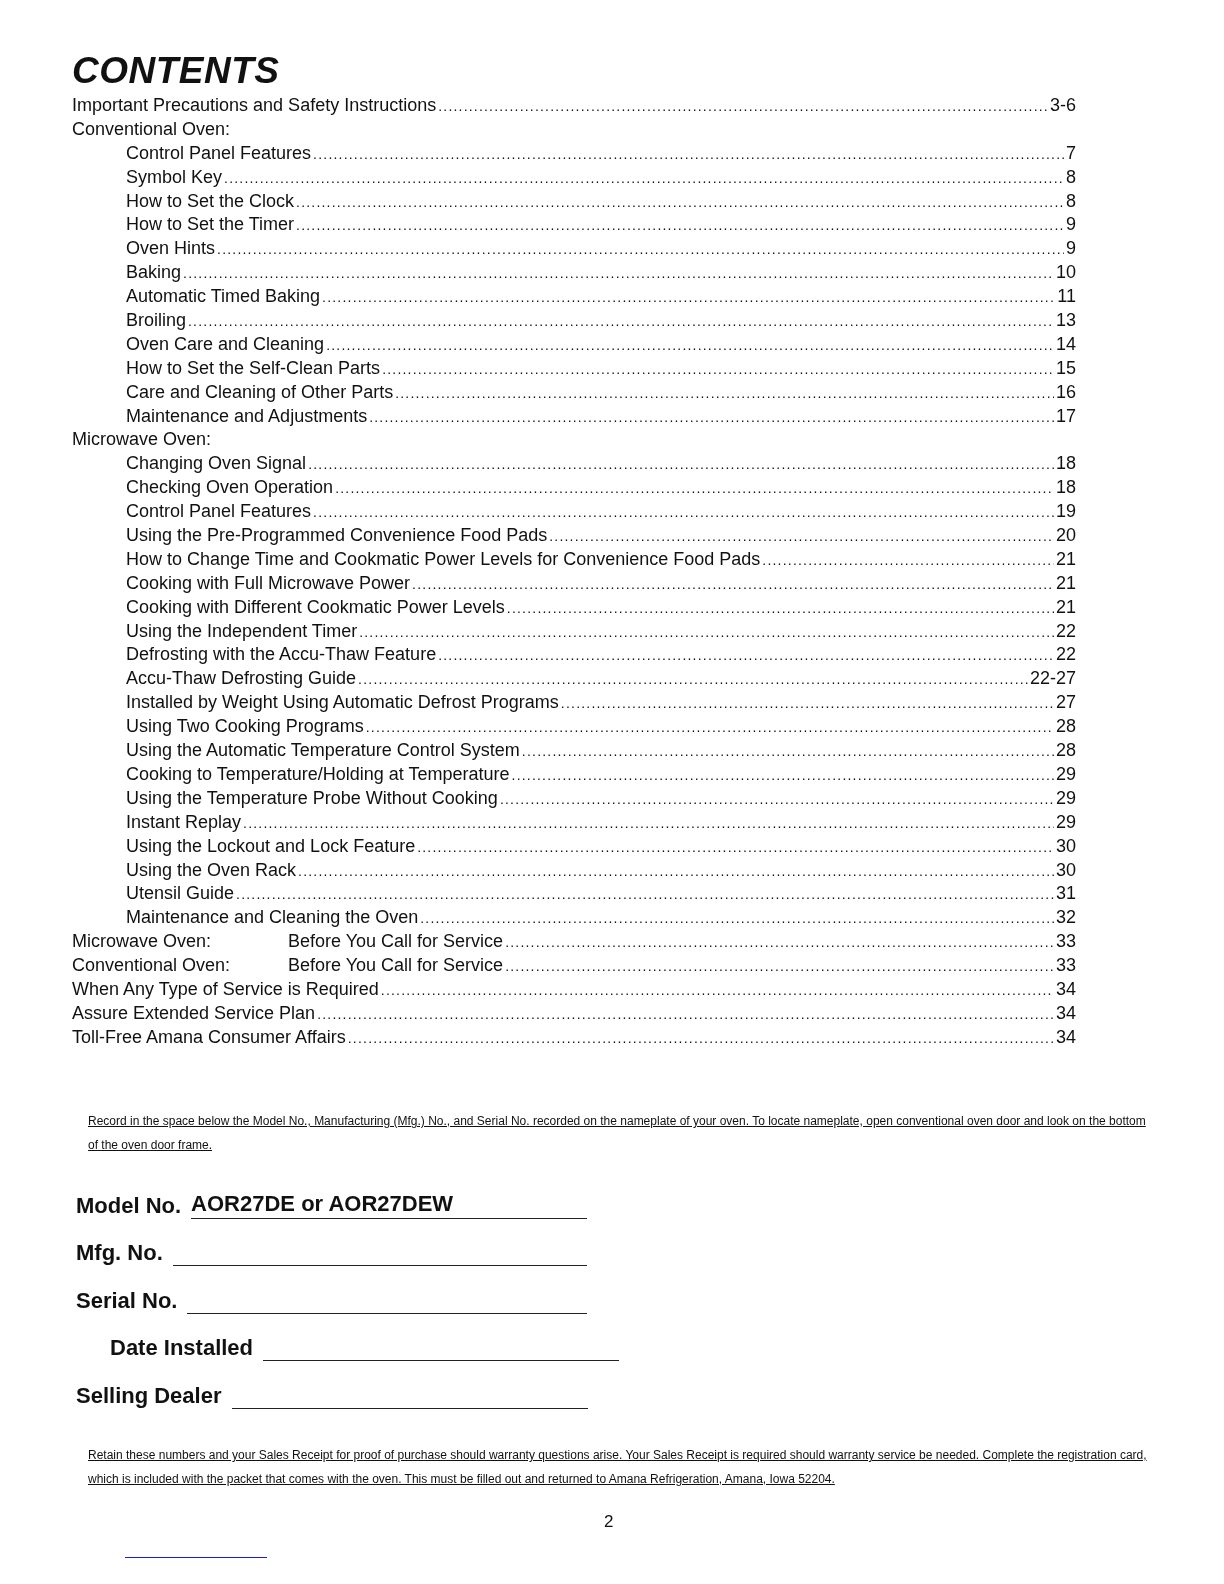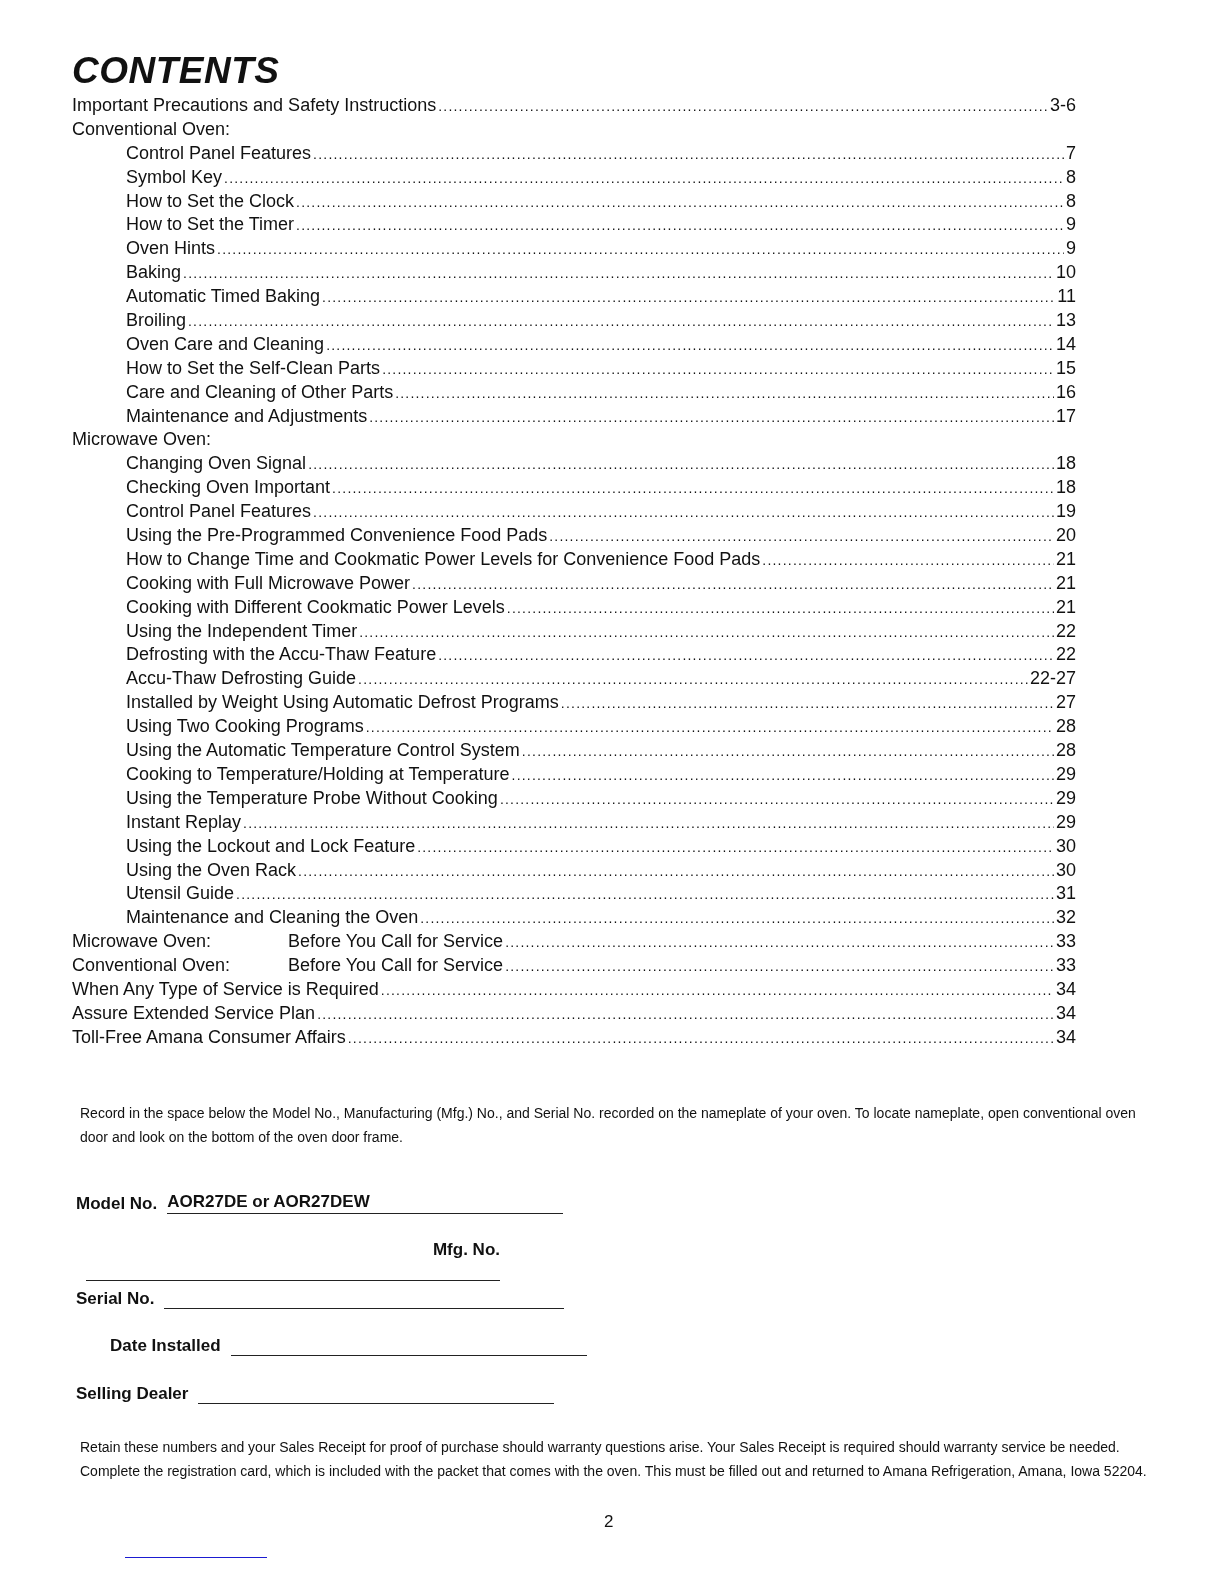--- a/index.html
+++ b/index.html
@@ -8,24 +8,24 @@
   .title { position:absolute; left:72px; top:50px; font-size:37px; font-weight:bold;
            font-style:italic; letter-spacing:0.5px; margin:0; }
   .toc { position:absolute; left:72px; top:94px; width:1004px; }
   .row { display:flex; align-items:baseline; height:23.9px; font-size:18px; line-height:23.9px; }
   .row.indent { padding-left:54px; }
   .row .lbl { white-space:nowrap; }
   .row .pre { white-space:nowrap; display:inline-block; width:216px; }
   .row .dots { flex:1; overflow:hidden; white-space:nowrap; margin:0 2px; letter-spacing:1.2px; font-size:14px; }
   .row .dots::after { content:"................................................................................................................................................................................................................................................................................................"; }
   .row .pg { white-space:nowrap; text-align:right; }
-  .para { position:absolute; left:76px; width:1070px; font-size:14px; line-height:24px; margin:4px; }
+  .para { position:absolute; left:76px; width:1070px; font-size:12px; line-height:24px; margin:12px;text-decoration:underline; }
   .p1 { top:1097px; }
   .p2 { top:1431px; }
-  .field { position:absolute; left:76px; display:flex; align-items:flex-end; font-size:17px; font-weight:bold; }
+  .field { position:absolute; left:76px; display:flex; align-items:flex-end; font-size:22px; font-weight:bold; }
   .field .line { border-bottom:1.5px solid #222; height:20px; margin-left:10px; position:relative; }
   .field .val { position:absolute; left:0; right:0; bottom:1px; font-weight:bold; }
   .pgnum { position:absolute; left:604px; top:1512px; font-size:17px; }
   .blue-rule { position:absolute; left:125px; top:1557px; width:142px; height:1px; background:#1b1bd1; }
 </style>
 </head>
 <body>
 
 <h1 class="title">CONTENTS</h1>
 
@@ -100,21 +100,21 @@
     </div>
     <div class="row">
       <span class="lbl">Microwave Oven:</span>
     </div>
     <div class="row indent">
       <span class="lbl">Changing Oven Signal</span>
       <span class="dots"></span>
       <span class="pg">18</span>
     </div>
     <div class="row indent">
-      <span class="lbl">Checking Oven Important</span>
+      <span class="lbl">Checking Oven Operation</span>
       <span class="dots"></span>
       <span class="pg">18</span>
     </div>
     <div class="row indent">
       <span class="lbl">Control Panel Features</span>
       <span class="dots"></span>
       <span class="pg">19</span>
     </div>
     <div class="row indent">
       <span class="lbl">Using the Pre-Programmed Convenience Food Pads</span>
@@ -231,21 +231,21 @@
   </div>
 
 <p class="para p1">Record in the space below the Model No., Manufacturing (Mfg.) No., and Serial No. recorded on the nameplate of your oven.  To locate nameplate, open conventional oven door and look on the bottom of the oven door frame.</p>
 
 <div class="field" style="top:1193px;">
   <span>Model No.</span>
   <span class="line" style="width:396px;">
     <span class="val">AOR27DE or AOR27DEW</span>
   </span>
 </div>
-<div class="field" style="top:1240px;flex-direction:column;">
+<div class="field" style="top:1240px;">
   <span>Mfg. No.</span>
   <span class="line" style="width:414px;">
     <span class="val"></span>
   </span>
 </div>
 <div class="field" style="top:1288px;">
   <span>Serial No.</span>
   <span class="line" style="width:400px;">
     <span class="val"></span>
   </span>

